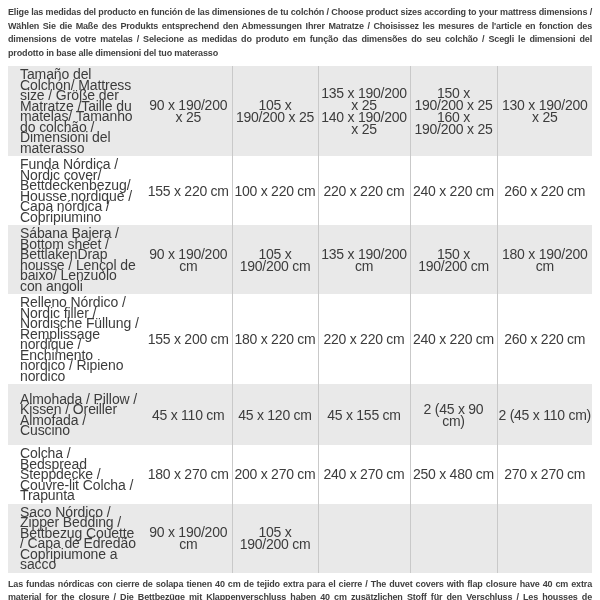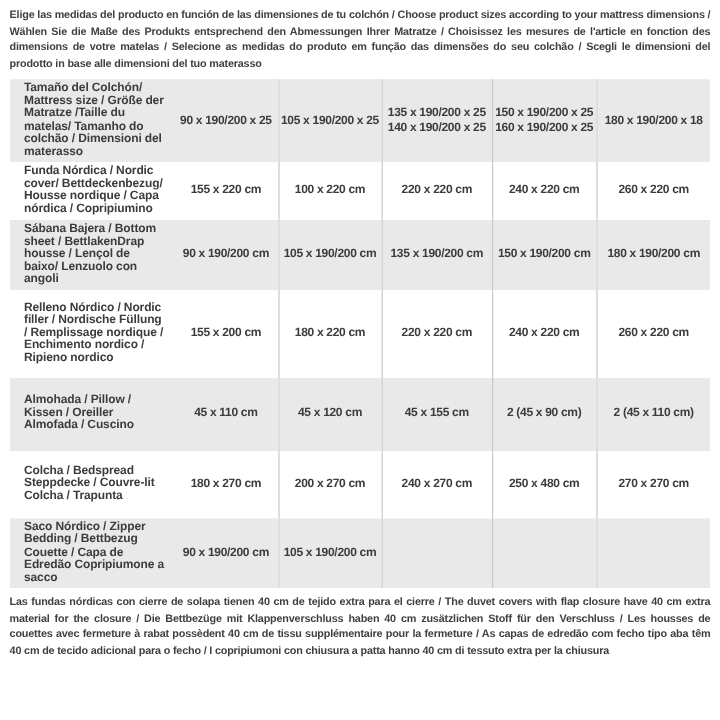--- a/index.html
+++ b/index.html
@@ -23,22 +23,22 @@
   .intro { margin-top: 6px; min-height: 56px; }
   .foot  { margin-top: 5px; }
 
   table.sizes {
     border-collapse: collapse;
     table-layout: fixed;
     width: 584px;
     margin-top: 4px;
   }
   table.sizes td {
-    font-weight: bold;
-    font-size: 10px;
+    font-weight: normal;
+    font-size: 14px;
     vertical-align: middle;
     overflow: hidden;
   }
   td.lbl {
     text-align: left;
     padding: 3px 6px 3px 12px;
     line-height: 10.5px;
     letter-spacing: -0.1px;
   }
   td.val {
@@ -78,21 +78,21 @@
     </colgroup>
     <tbody>
       <tr>
         <td class="lbl">Tamaño del Colchón/ Mattress size / Größe der Matratze /Taille du matelas/ Tamanho do colchão / Dimensioni del materasso</td>
         <td class="val">90 x 190/200 x 25</td>
         <td class="val">105 x 190/200 x 25</td>
         <td class="val">135 x 190/200 x 25
 140 x 190/200 x 25</td>
         <td class="val">150 x 190/200 x 25
 160 x 190/200 x 25</td>
-        <td class="val">180 x 190/200 x 18</td>
+        <td class="val">130 x 190/200 x 25</td>
       </tr>
       <tr>
         <td class="lbl">Funda Nórdica /  Nordic cover/ Bettdeckenbezug/ Housse nordique  / Capa nórdica / Copripiumino</td>
         <td class="val">155 x 220 cm</td>
         <td class="val">100 x 220 cm</td>
         <td class="val">220 x 220 cm</td>
         <td class="val">240 x 220 cm</td>
         <td class="val">260 x 220 cm</td>
       </tr>
       <tr>

